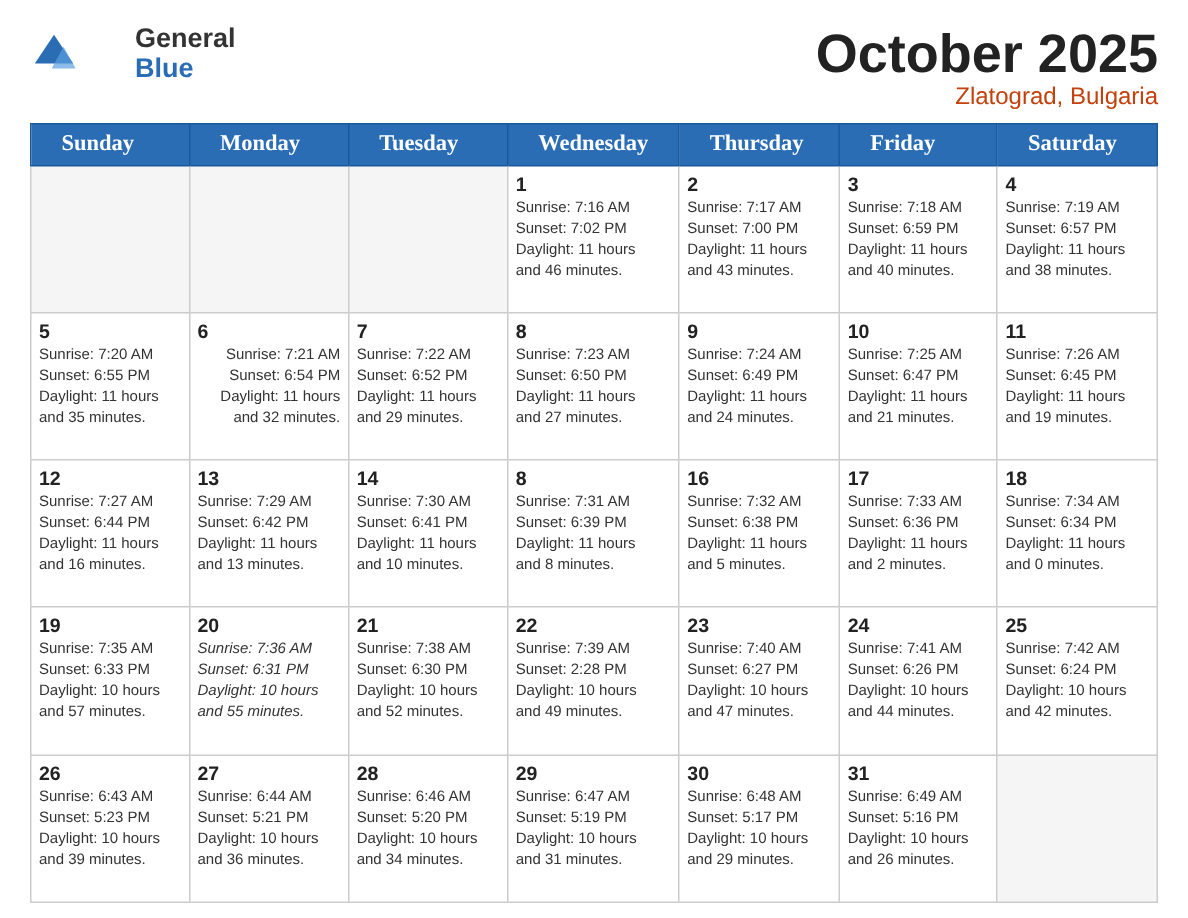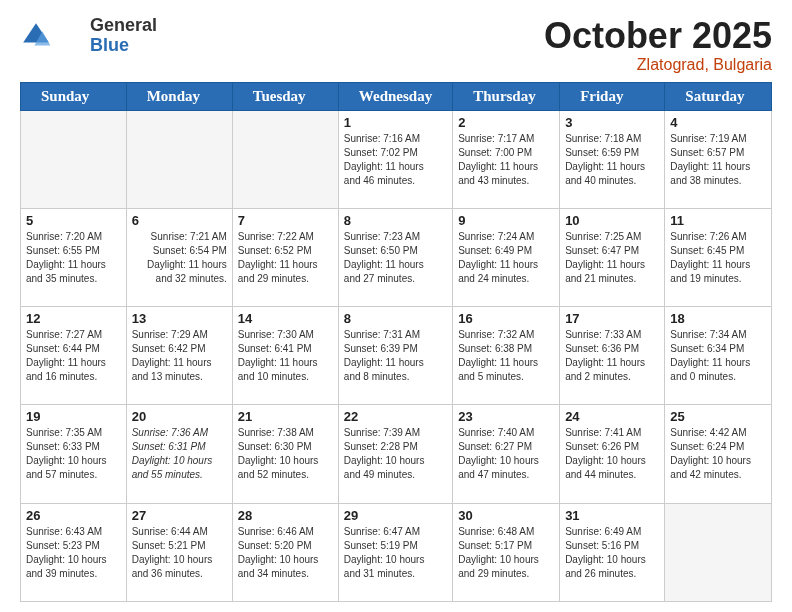--- a/index.html
+++ b/index.html
@@ -308,21 +308,21 @@
           </td>
           <td>
             <span class="day-num">24</span>
             <div class="day-info" style="white-space: pre-line;">Sunrise: 7:41 AM
 Sunset: 6:26 PM
 Daylight: 10 hours
 and 44 minutes.</div>
           </td>
           <td>
             <span class="day-num">25</span>
-            <div class="day-info" style="white-space: pre-line;">Sunrise: 4:42 AM
+            <div class="day-info" style="white-space: pre-line;">Sunrise: 7:42 AM
 Sunset: 6:24 PM
 Daylight: 10 hours
 and 42 minutes.</div>
           </td>
         </tr>
         <tr>
           <td>
             <span class="day-num">26</span>
             <div class="day-info" style="white-space: pre-line;">Sunrise: 6:43 AM
 Sunset: 5:23 PM

